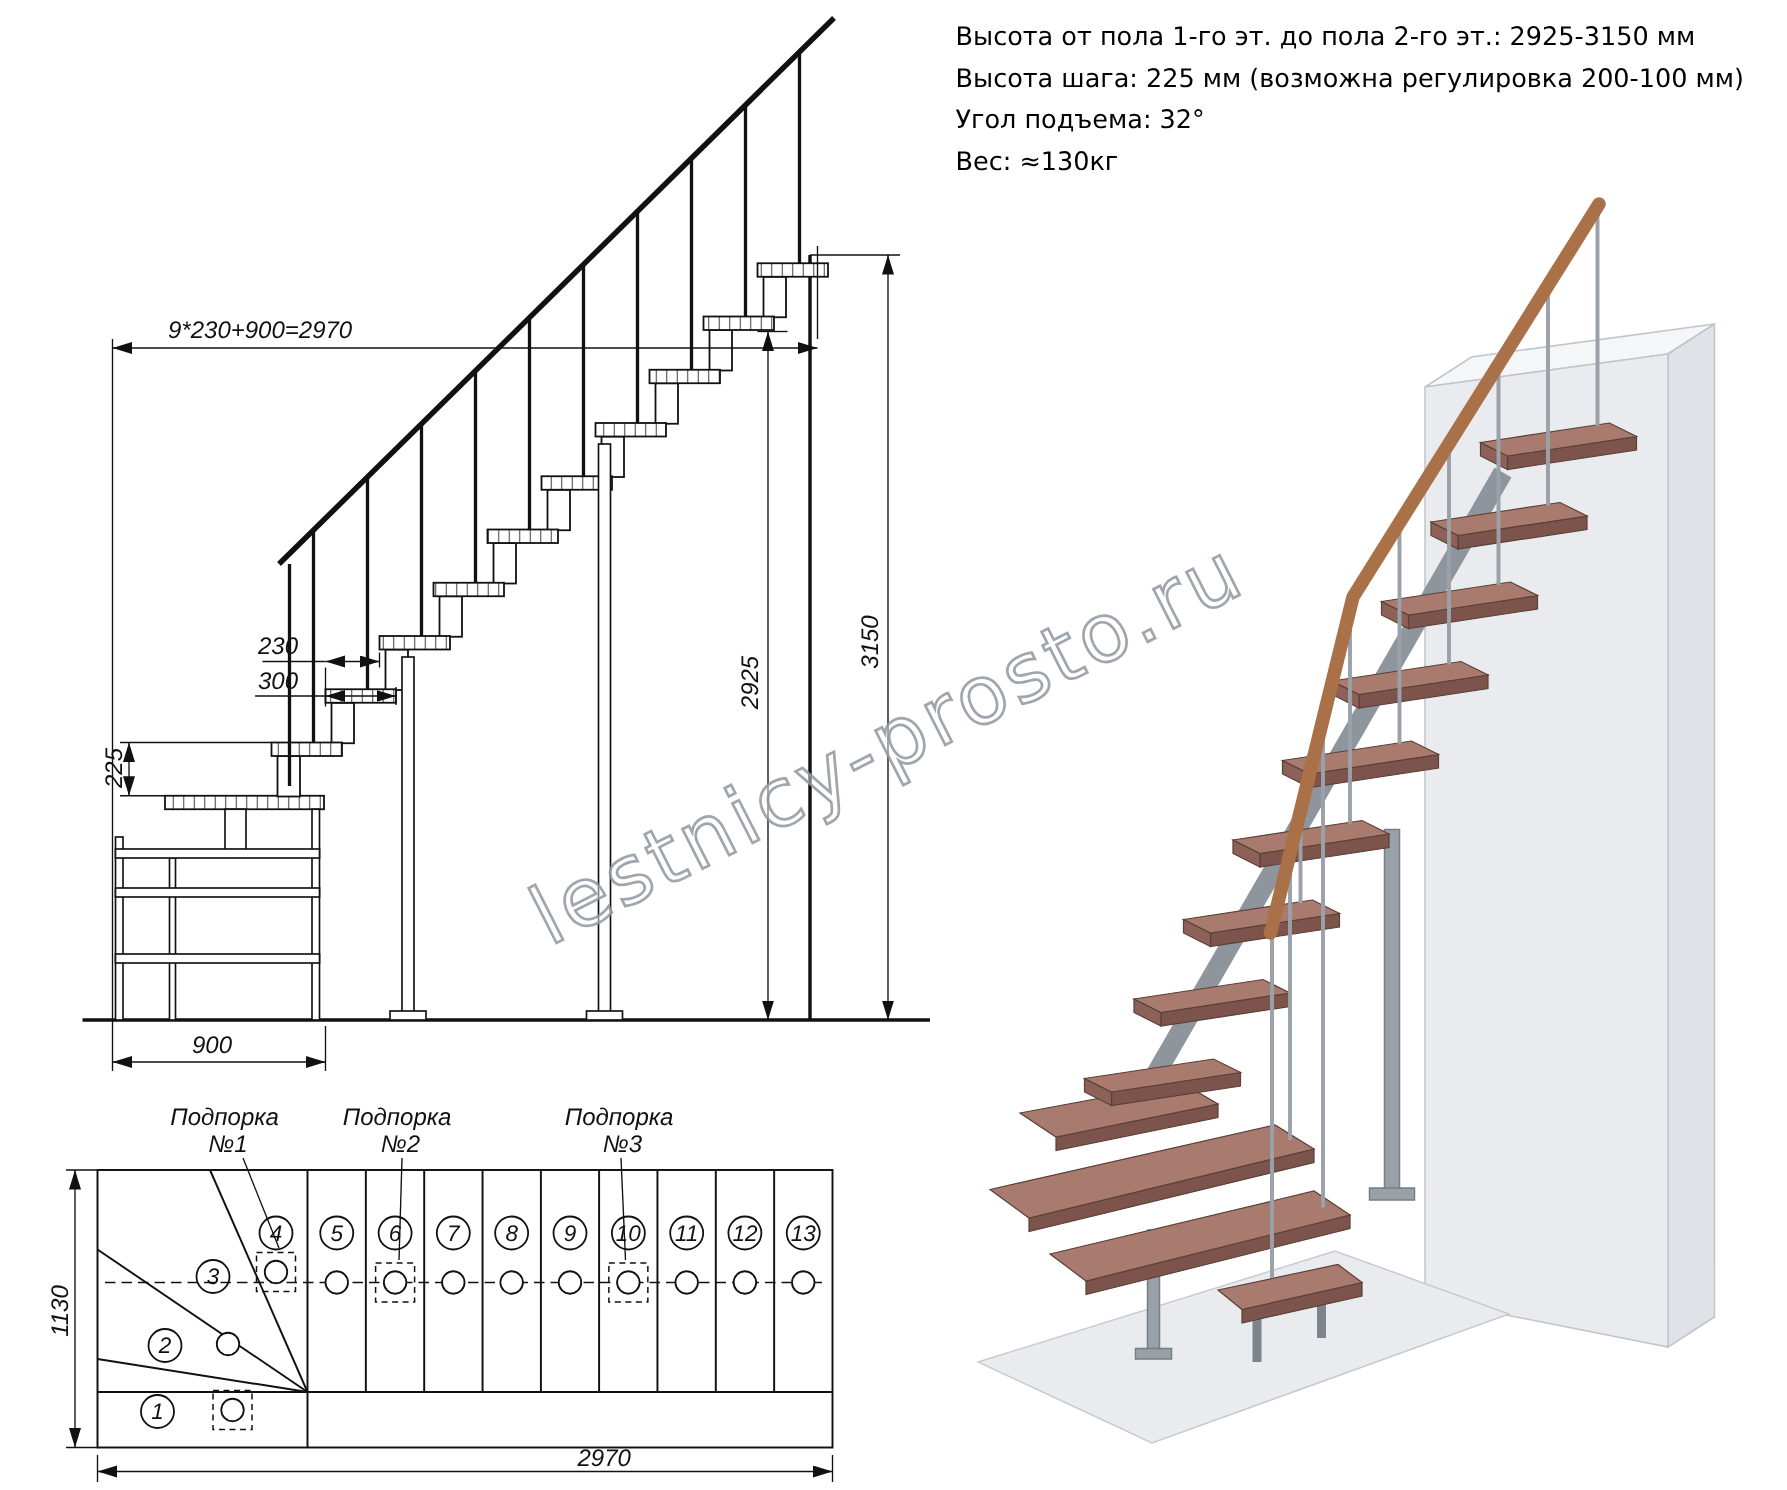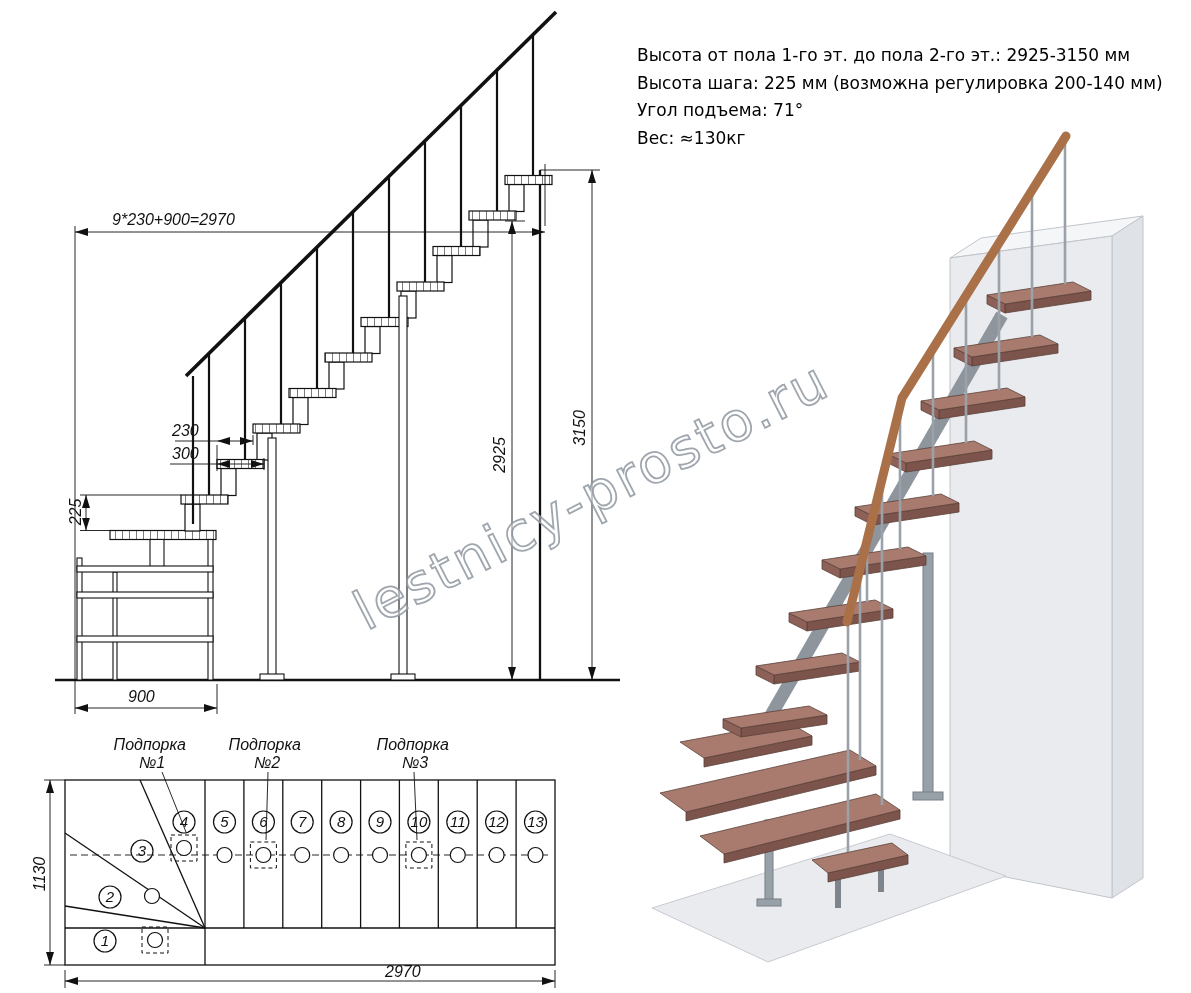--- a/index.html
+++ b/index.html
@@ -1,21 +1,21 @@
 <!DOCTYPE html>
 <html><head>
 <meta charset="utf-8">
 <style>
   html,body{margin:0;padding:0;}
   body{
     width:1191px;height:993px;position:relative;background:#fff;overflow:hidden;
     font-family:"DejaVu Sans",sans-serif;color:#000;
   }
   .abs{position:absolute;}
-  #specs{left:637px;top:12px;width:552px;font-size:17px;line-height:27.5px;margin-top:30px;}
+  #specs{left:637px;top:12px;width:552px;font-size:17px;line-height:27.5px;}
   .spec-line{white-space:nowrap;}
   svg text{user-select:none;}
   .dim{font:italic 16px "Liberation Sans",sans-serif;fill:#111;}
   .stepnum{font:italic 15px "Liberation Sans",sans-serif;fill:#111;}
   .plabel{font:italic 16px "Liberation Sans",sans-serif;fill:#111;}
   .thin{stroke:#111;stroke-width:0.9;fill:none;}
   .med{stroke:#111;stroke-width:1.3;fill:none;}
   .thick{stroke:#111;stroke-width:2.3;fill:none;}
   .dash{stroke:#111;stroke-width:0.9;fill:none;stroke-dasharray:7 4;}
   .sq{stroke:#111;stroke-width:1;fill:none;stroke-dasharray:4 3;}
@@ -304,20 +304,20 @@
     <line x1="240" y1="760" x2="240" y2="569"></line>
     <line x1="262" y1="805" x2="262" y2="479"></line>
     <line x1="228" y1="852" x2="228" y2="618"></line>
   </g>
 
   <polyline points="446,136 282,398 227,622" fill="none" stroke="#aa7148" stroke-width="9" stroke-linecap="round" stroke-linejoin="round"></polyline>
 </svg>
 
 <div id="specs" class="abs">
   <div class="spec-line">Высота от пола 1-го эт. до пола 2-го эт.: 2925-3150 мм</div>
-  <div class="spec-line">Высота шага: 225 мм (возможна регулировка 200-140 мм)</div>
-  <div class="spec-line">Угол подъема: 71°</div>
+  <div class="spec-line">Высота шага: 225 мм (возможна регулировка 200-100 мм)</div>
+  <div class="spec-line">Угол подъема: 32°</div>
   <div class="spec-line">Вес: ≈130кг</div>
 </div>
 
 <svg id="watermark" class="abs" style="left:0;top:0" width="1191" height="993" viewBox="0 0 1191 993" xmlns="http://www.w3.org/2000/svg">
   <text x="600" y="512" transform="rotate(-27 600 512)" text-anchor="middle" font-family="DejaVu Sans, sans-serif" font-size="54" letter-spacing="3" fill="#ffffff" fill-opacity="0.45" stroke="#8f96a0" stroke-opacity="0.85" stroke-width="1.8">lestnicy-prosto.ru</text>
 </svg>
 
 </body></html>

